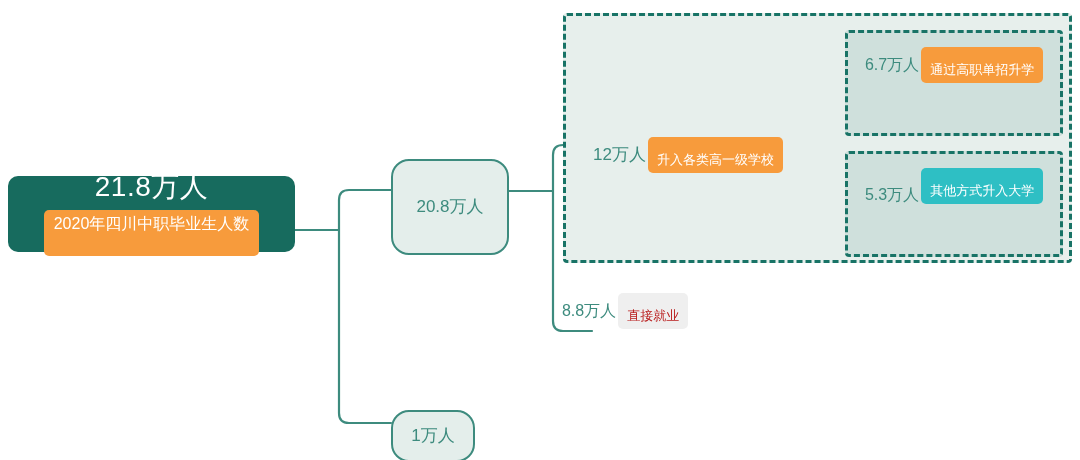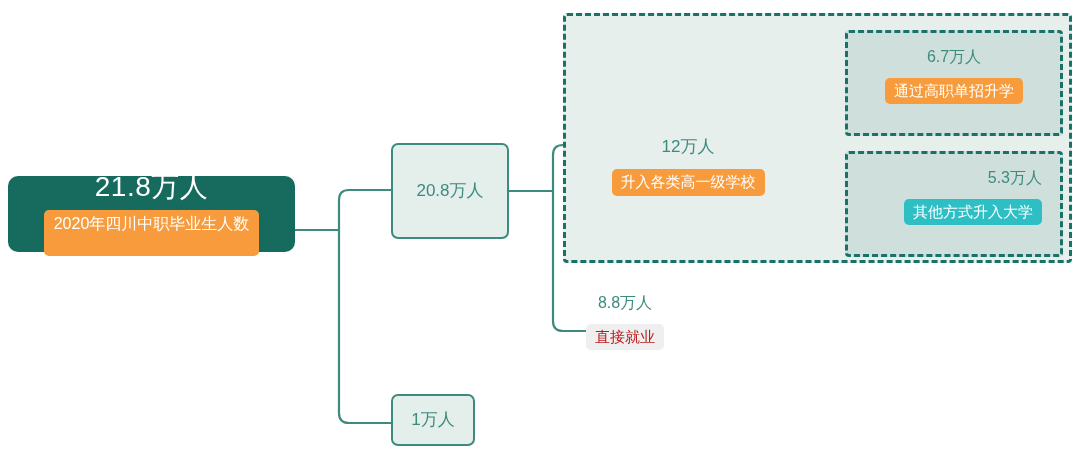--- a/index.html
+++ b/index.html
@@ -84,21 +84,22 @@
   .node-root .node-value {
     color: #ffffff;
     font-size: 28px;
     line-height: 1.1;
     letter-spacing: 0.5px;
   }
 
   .node-box {
     background: #e4eeeb;
     border: 2px solid #3d8b7e;
-    border-radius: 7px;
+    border-radius: 18px;
+    margin-top: 16px;
   }
 
   .node-employ {
     left: 391px;
     top: 143px;
     width: 118px;
     height: 96px;
     gap: 6px;
   }
 
@@ -107,24 +108,23 @@
     top: 394px;
     width: 84px;
     height: 52px;
   }
 
   
   .node-plain {
     position: absolute;
     z-index: 3;
     display: flex;
-    flex-direction: column;
     align-items: center;
     justify-content: center;
-    gap: 12px;
+    gap: 2px;
   }
   .node-upgrade {
     left: 590px;
     top: 105px;
     width: 196px;
     margin-top: 32px;
   }
   .node-vocational {
     left: 866px;
     top: 47px;
@@ -148,23 +148,23 @@
     font-size: 17px;
     line-height: 1.2;
     white-space: nowrap;
   }
   .node-value-sm {
     font-size: 16px;
   }
 
   .badge {
     display: inline-block;
-    padding: 4px 9px 5px;
+    padding: 16px 9px 5px;
     border-radius: 5px;
-    font-size: 15px;
+    font-size: 13px;
     line-height: 1.15;
     white-space: nowrap;
     color: #ffffff;
   }
   .badge-orange { background: #f79b3c; }
   .badge-teal   { background: #2ebfc4; }
   .badge-grey   { background: #efefef; color: #b91c1c; }
 
   .node-root .badge-orange {
     font-size: 16px;

